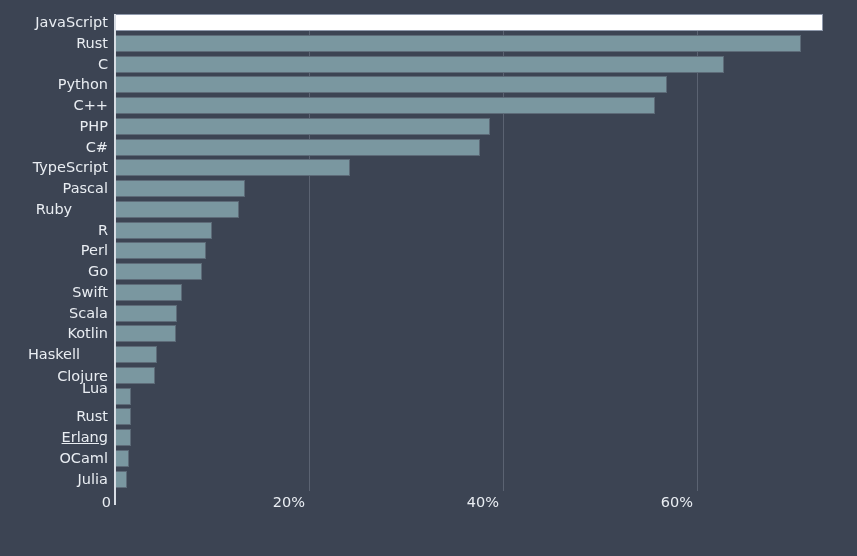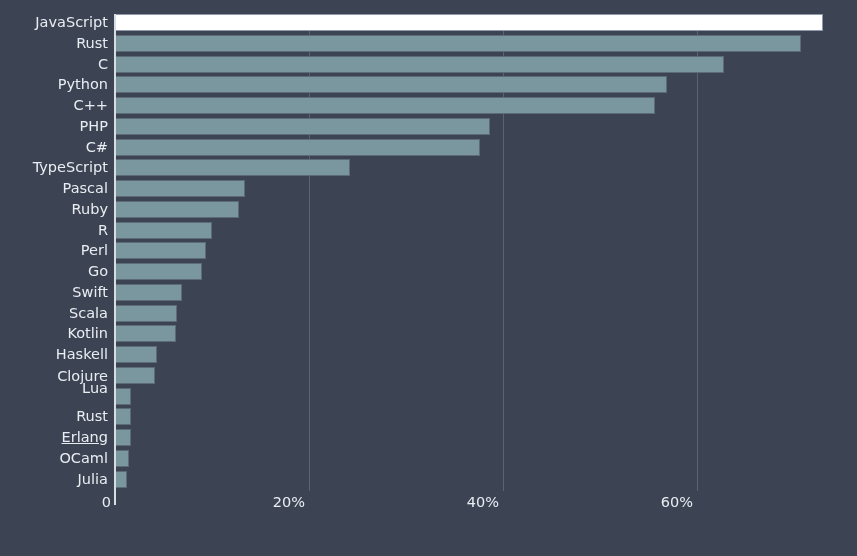--- a/index.html
+++ b/index.html
@@ -192,28 +192,28 @@
   <div id="ylabels">
       <div class="ylabel" style="top: 0px;">JavaScript</div>
       <div class="ylabel" style="top: 20.75px;">Rust</div>
       <div class="ylabel" style="top: 41.5px;">C</div>
       <div class="ylabel" style="top: 62.25px;">Python</div>
       <div class="ylabel" style="top: 83px;">C++</div>
       <div class="ylabel" style="top: 103.75px;">PHP</div>
       <div class="ylabel" style="top: 124.5px;">C#</div>
       <div class="ylabel" style="top: 145.25px;">TypeScript</div>
       <div class="ylabel" style="top: 166px;">Pascal</div>
-      <div class="ylabel" style="top: 186.75px;">Ruby</div>
+      <div class="ylabel" style="top: 186.75px; text-align: center;">Ruby</div>
       <div class="ylabel" style="top: 207.5px;">R</div>
       <div class="ylabel" style="top: 228.25px;">Perl</div>
       <div class="ylabel" style="top: 249px;">Go</div>
       <div class="ylabel" style="top: 269.75px;">Swift</div>
       <div class="ylabel" style="top: 290.5px;">Scala</div>
       <div class="ylabel" style="top: 311.25px;">Kotlin</div>
-      <div class="ylabel" style="top: 332px;">Haskell</div>
+      <div class="ylabel" style="top: 332px; text-align: center;">Haskell</div>
       <div class="ylabel" style="top: 366px;">Lua</div>
       <div class="ylabel" style="top: 354px;">Clojure</div>
       <div class="ylabel" style="top: 394.25px;">Rust</div>
       <div class="ylabel" style="top: 415px; text-decoration: underline;">Erlang</div>
       <div class="ylabel" style="top: 435.75px;">OCaml</div>
       <div class="ylabel" style="top: 456.5px;">Julia</div>
     </div>
 
   <div id="xticks">
       <div class="xtick" style="left: 115px;">0</div>

